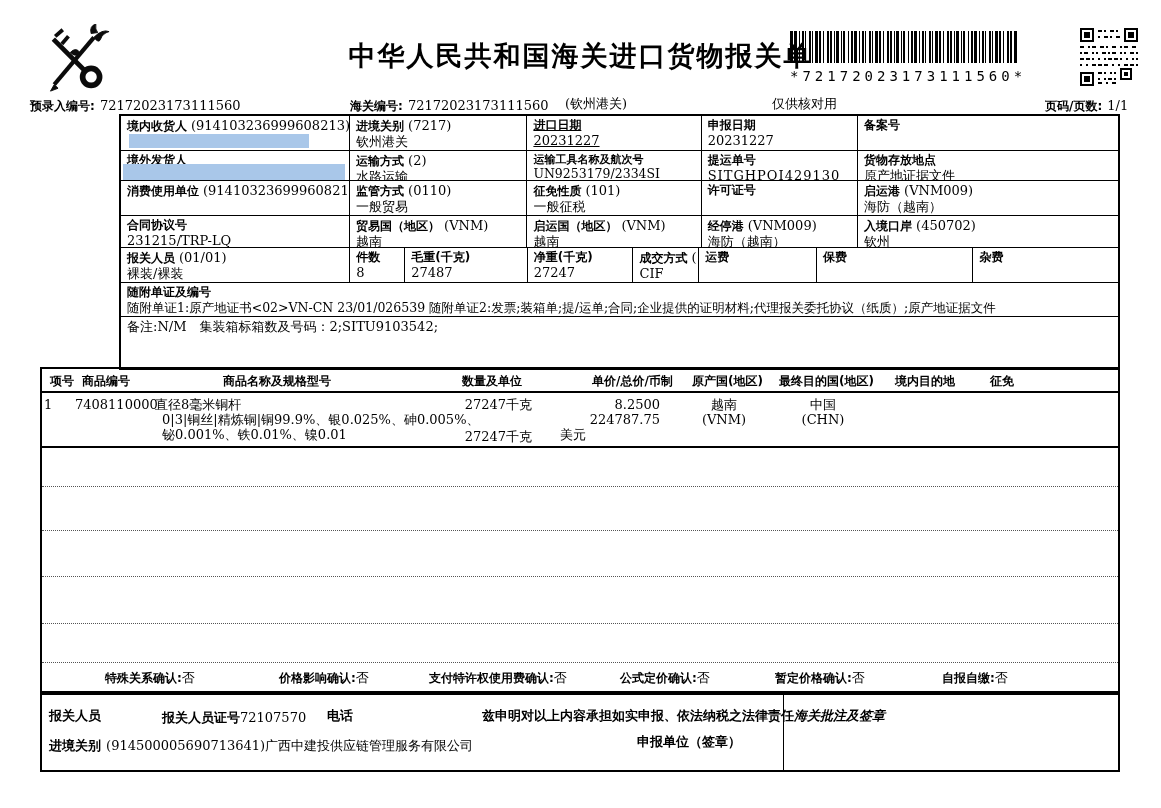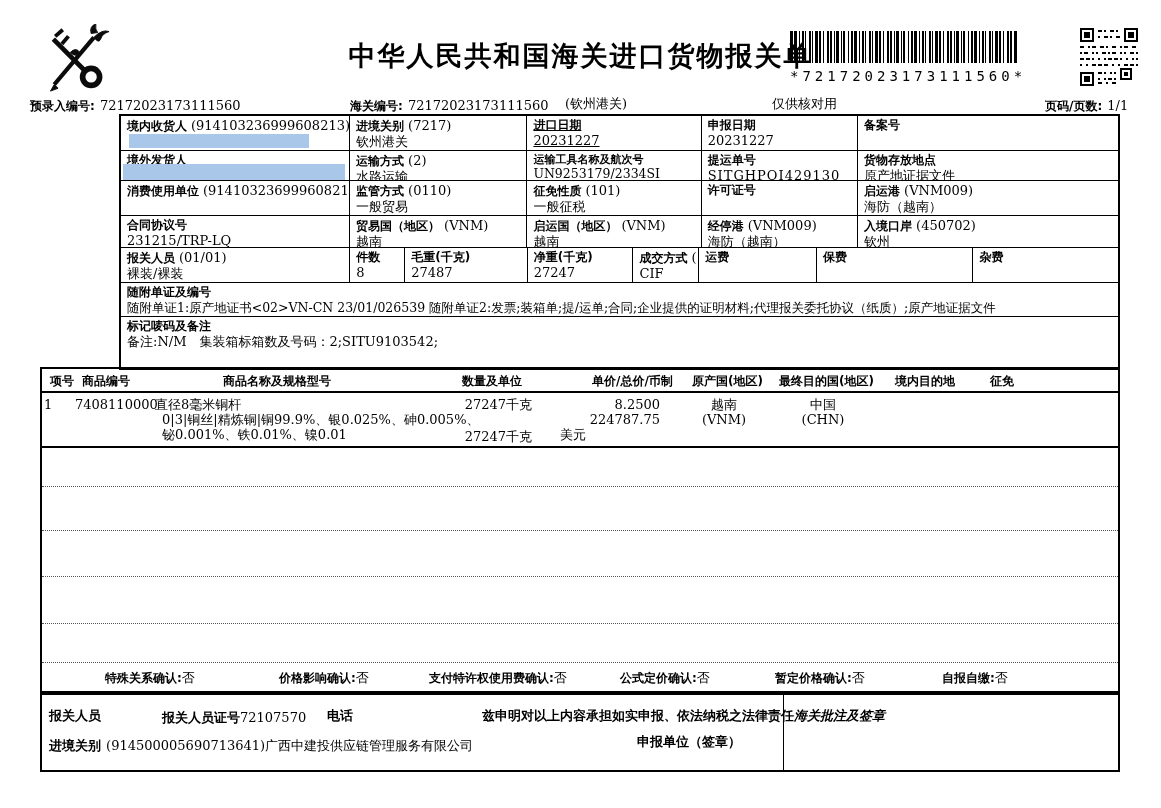--- a/index.html
+++ b/index.html
@@ -300,23 +300,20 @@
       <div class="hcell" style="width:997px;">
         <div class="cl">
             <span class="lbl">随附单证及编号</span>
           </div>
         <div class="cv val" style="font-size:12.5px;white-space:nowrap;">随附单证1:原产地证书&lt;02&gt;VN-CN 23/01/026539 随附单证2:发票;装箱单;提/运单;合同;企业提供的证明材料;代理报关委托协议（纸质）;原产地证据文件</div>
       </div>
     </div>
 
     <div class="hrow" style="height:51px;">
       <div class="hcell" style="width:997px;">
-        <div class="cl">
-            <span class="lbl">标记唛码及备注</span>
-          </div>
         <div class="cv val">备注:N/M　集装箱标箱数及号码：2;SITU9103542;</div>
       </div>
     </div>
   </div>
 
   <div class="gtable">
     <div class="ghead">
       <span style="left:8px;">项号</span>
       <span style="left:40px;">商品编号</span>
       <span style="left:95px;width:280px;text-align:center;">商品名称及规格型号</span>

